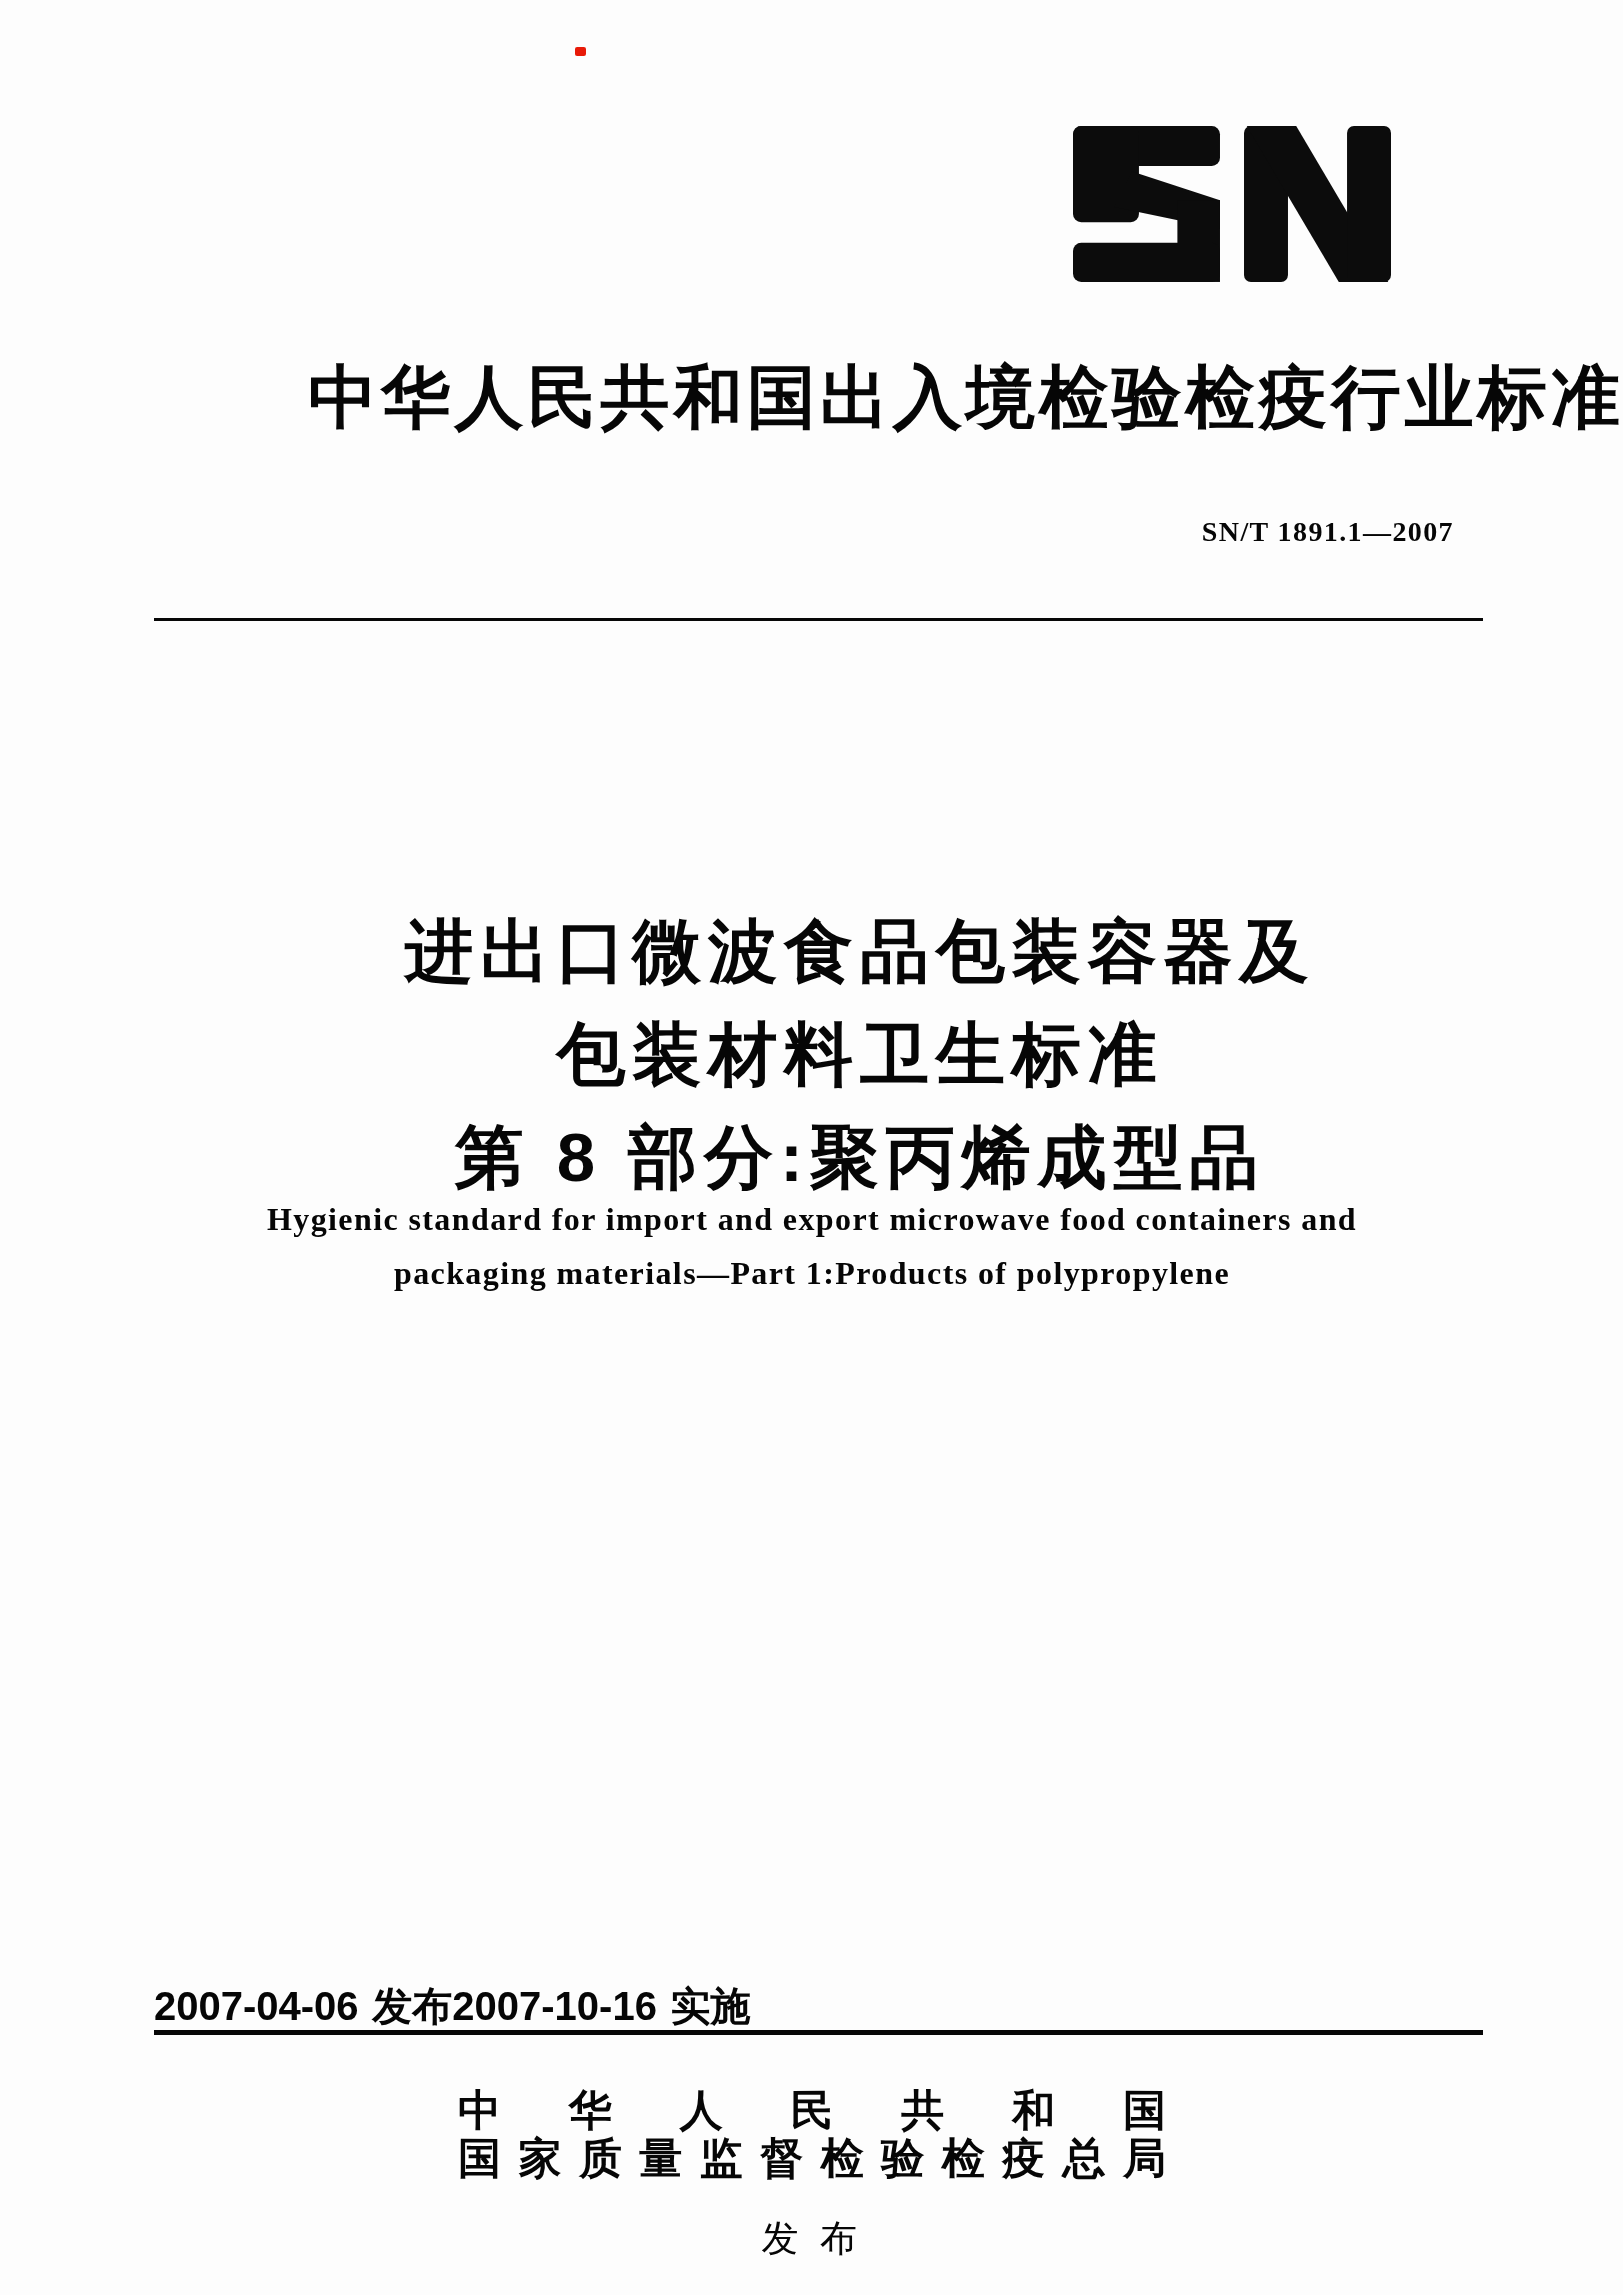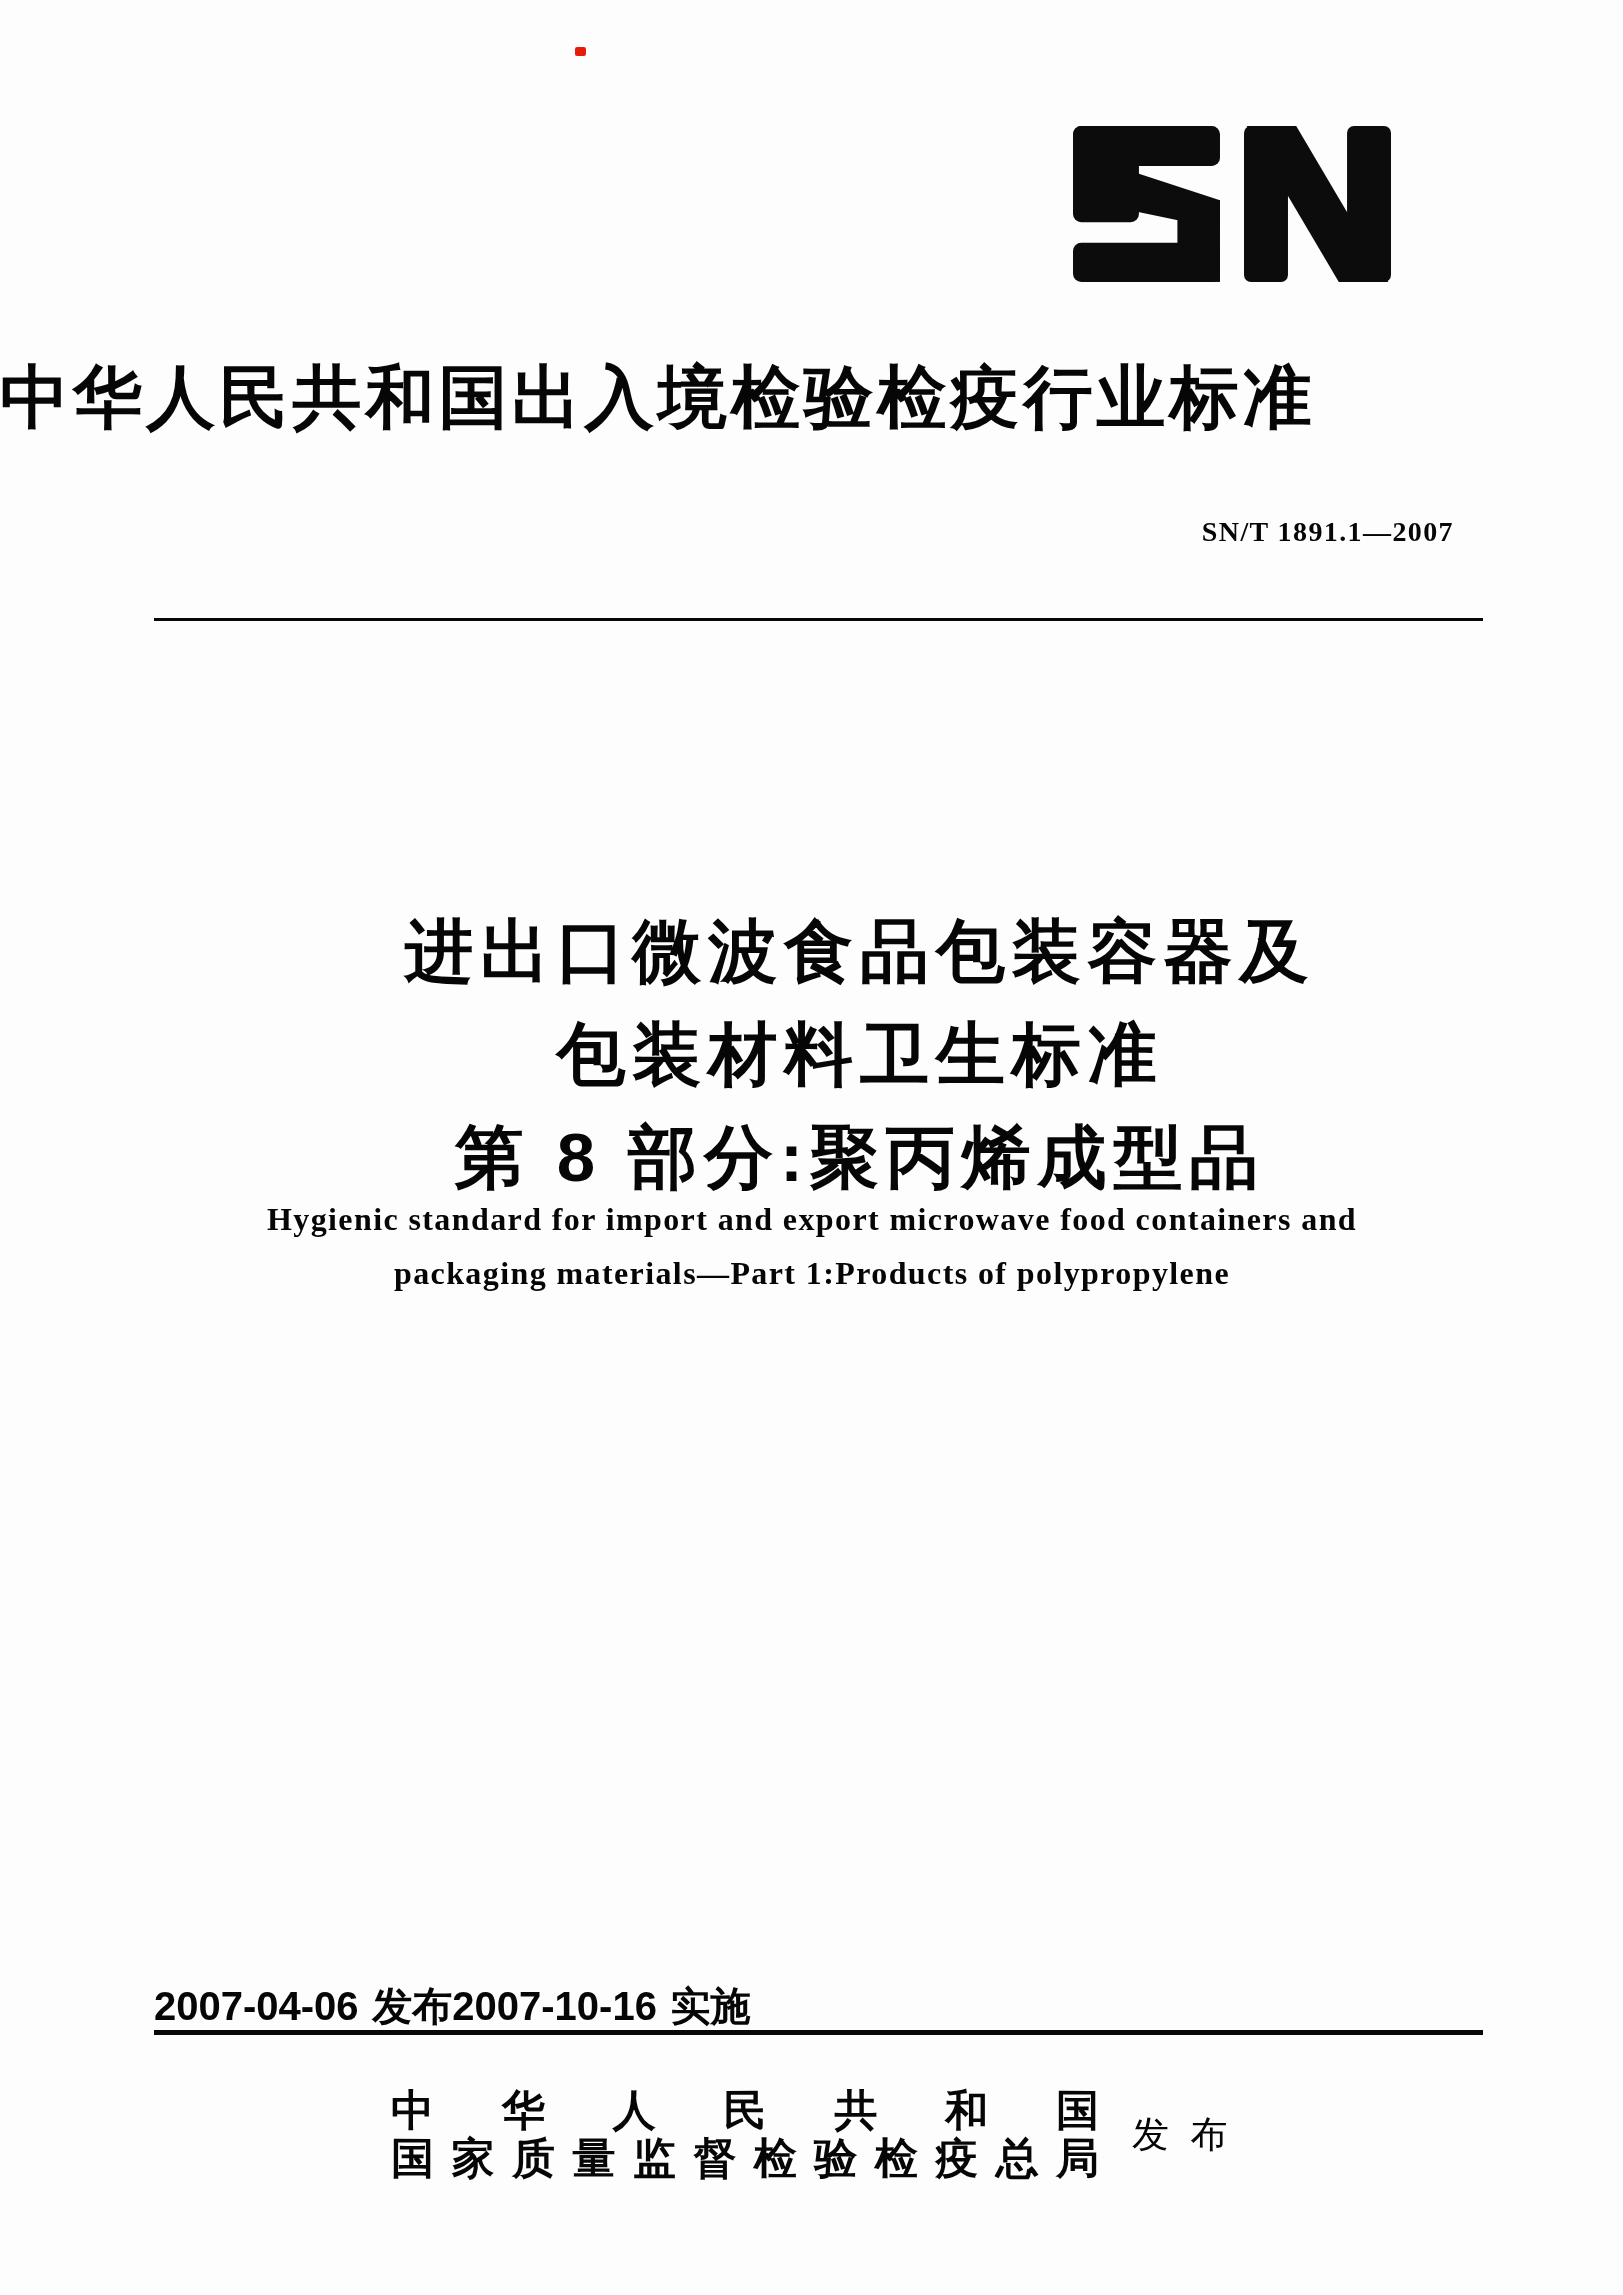--- a/index.html
+++ b/index.html
@@ -26,21 +26,21 @@
     position: absolute;
     left: 1073px; top: 126px;
     width: 318px; height: 156px;
   }
   .sn-logo path, .sn-logo rect, .sn-logo polygon { fill: #0c0c0c; }
 
   .org-title {
     position: absolute;
     left: 0; top: 357px;
     width: 100%;
-    text-align: left;
+    text-align: right;
     font-family: "Liberation Sans", sans-serif;
     font-weight: bold;
     font-size: 69px;
     line-height: 82px;
     letter-spacing: 4.1px;
     white-space: nowrap;
   }
 
   .std-no {
     position: absolute;
@@ -98,20 +98,21 @@
   .date-row .cjk-label { margin-left: 13.7px; }
 
   .publisher-row {
     position: absolute;
     left: 0; top: 2089px;
     width: 100%;
     display: flex;
     justify-content: center;
     align-items: center;
     gap: 33px;
+    flex-direction: column;
   }
   .pub-col { width: 708px; }
   .pub-line {
     font-family: "Liberation Serif", serif;
     font-weight: bold;
     font-size: 43px;
     line-height: 44px;
     text-align: justify;
     text-align-last: justify;
   }

